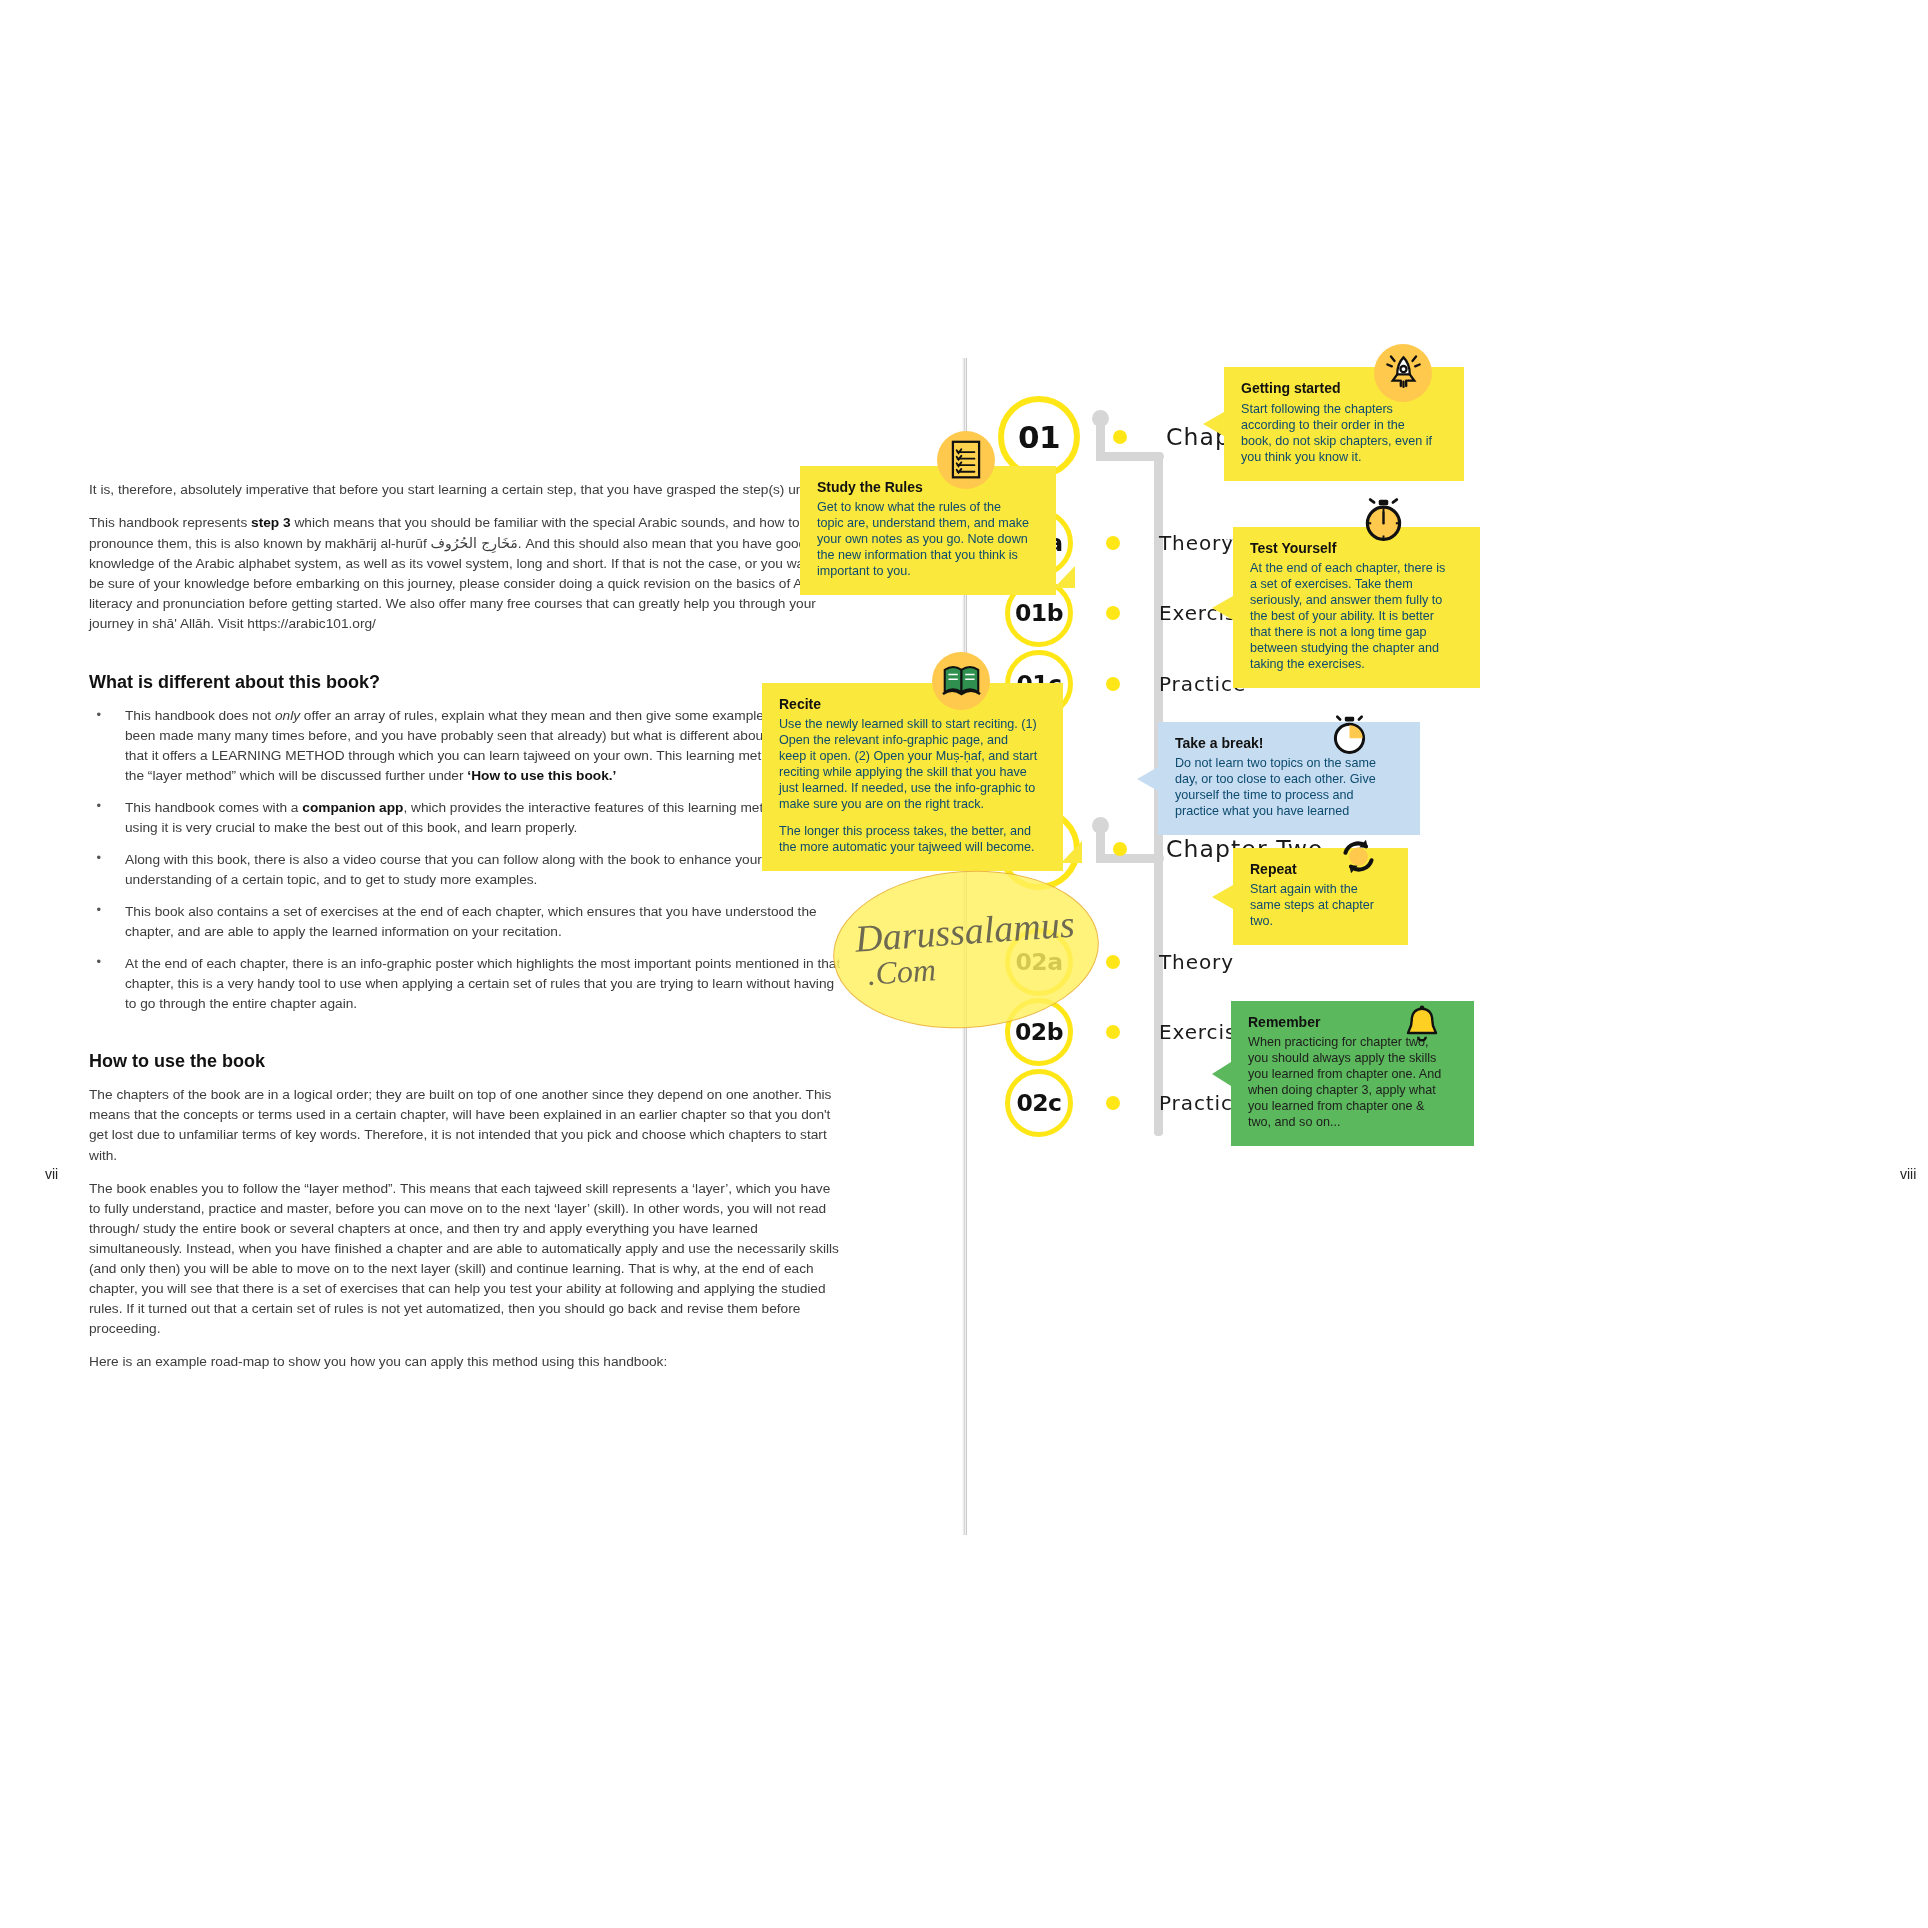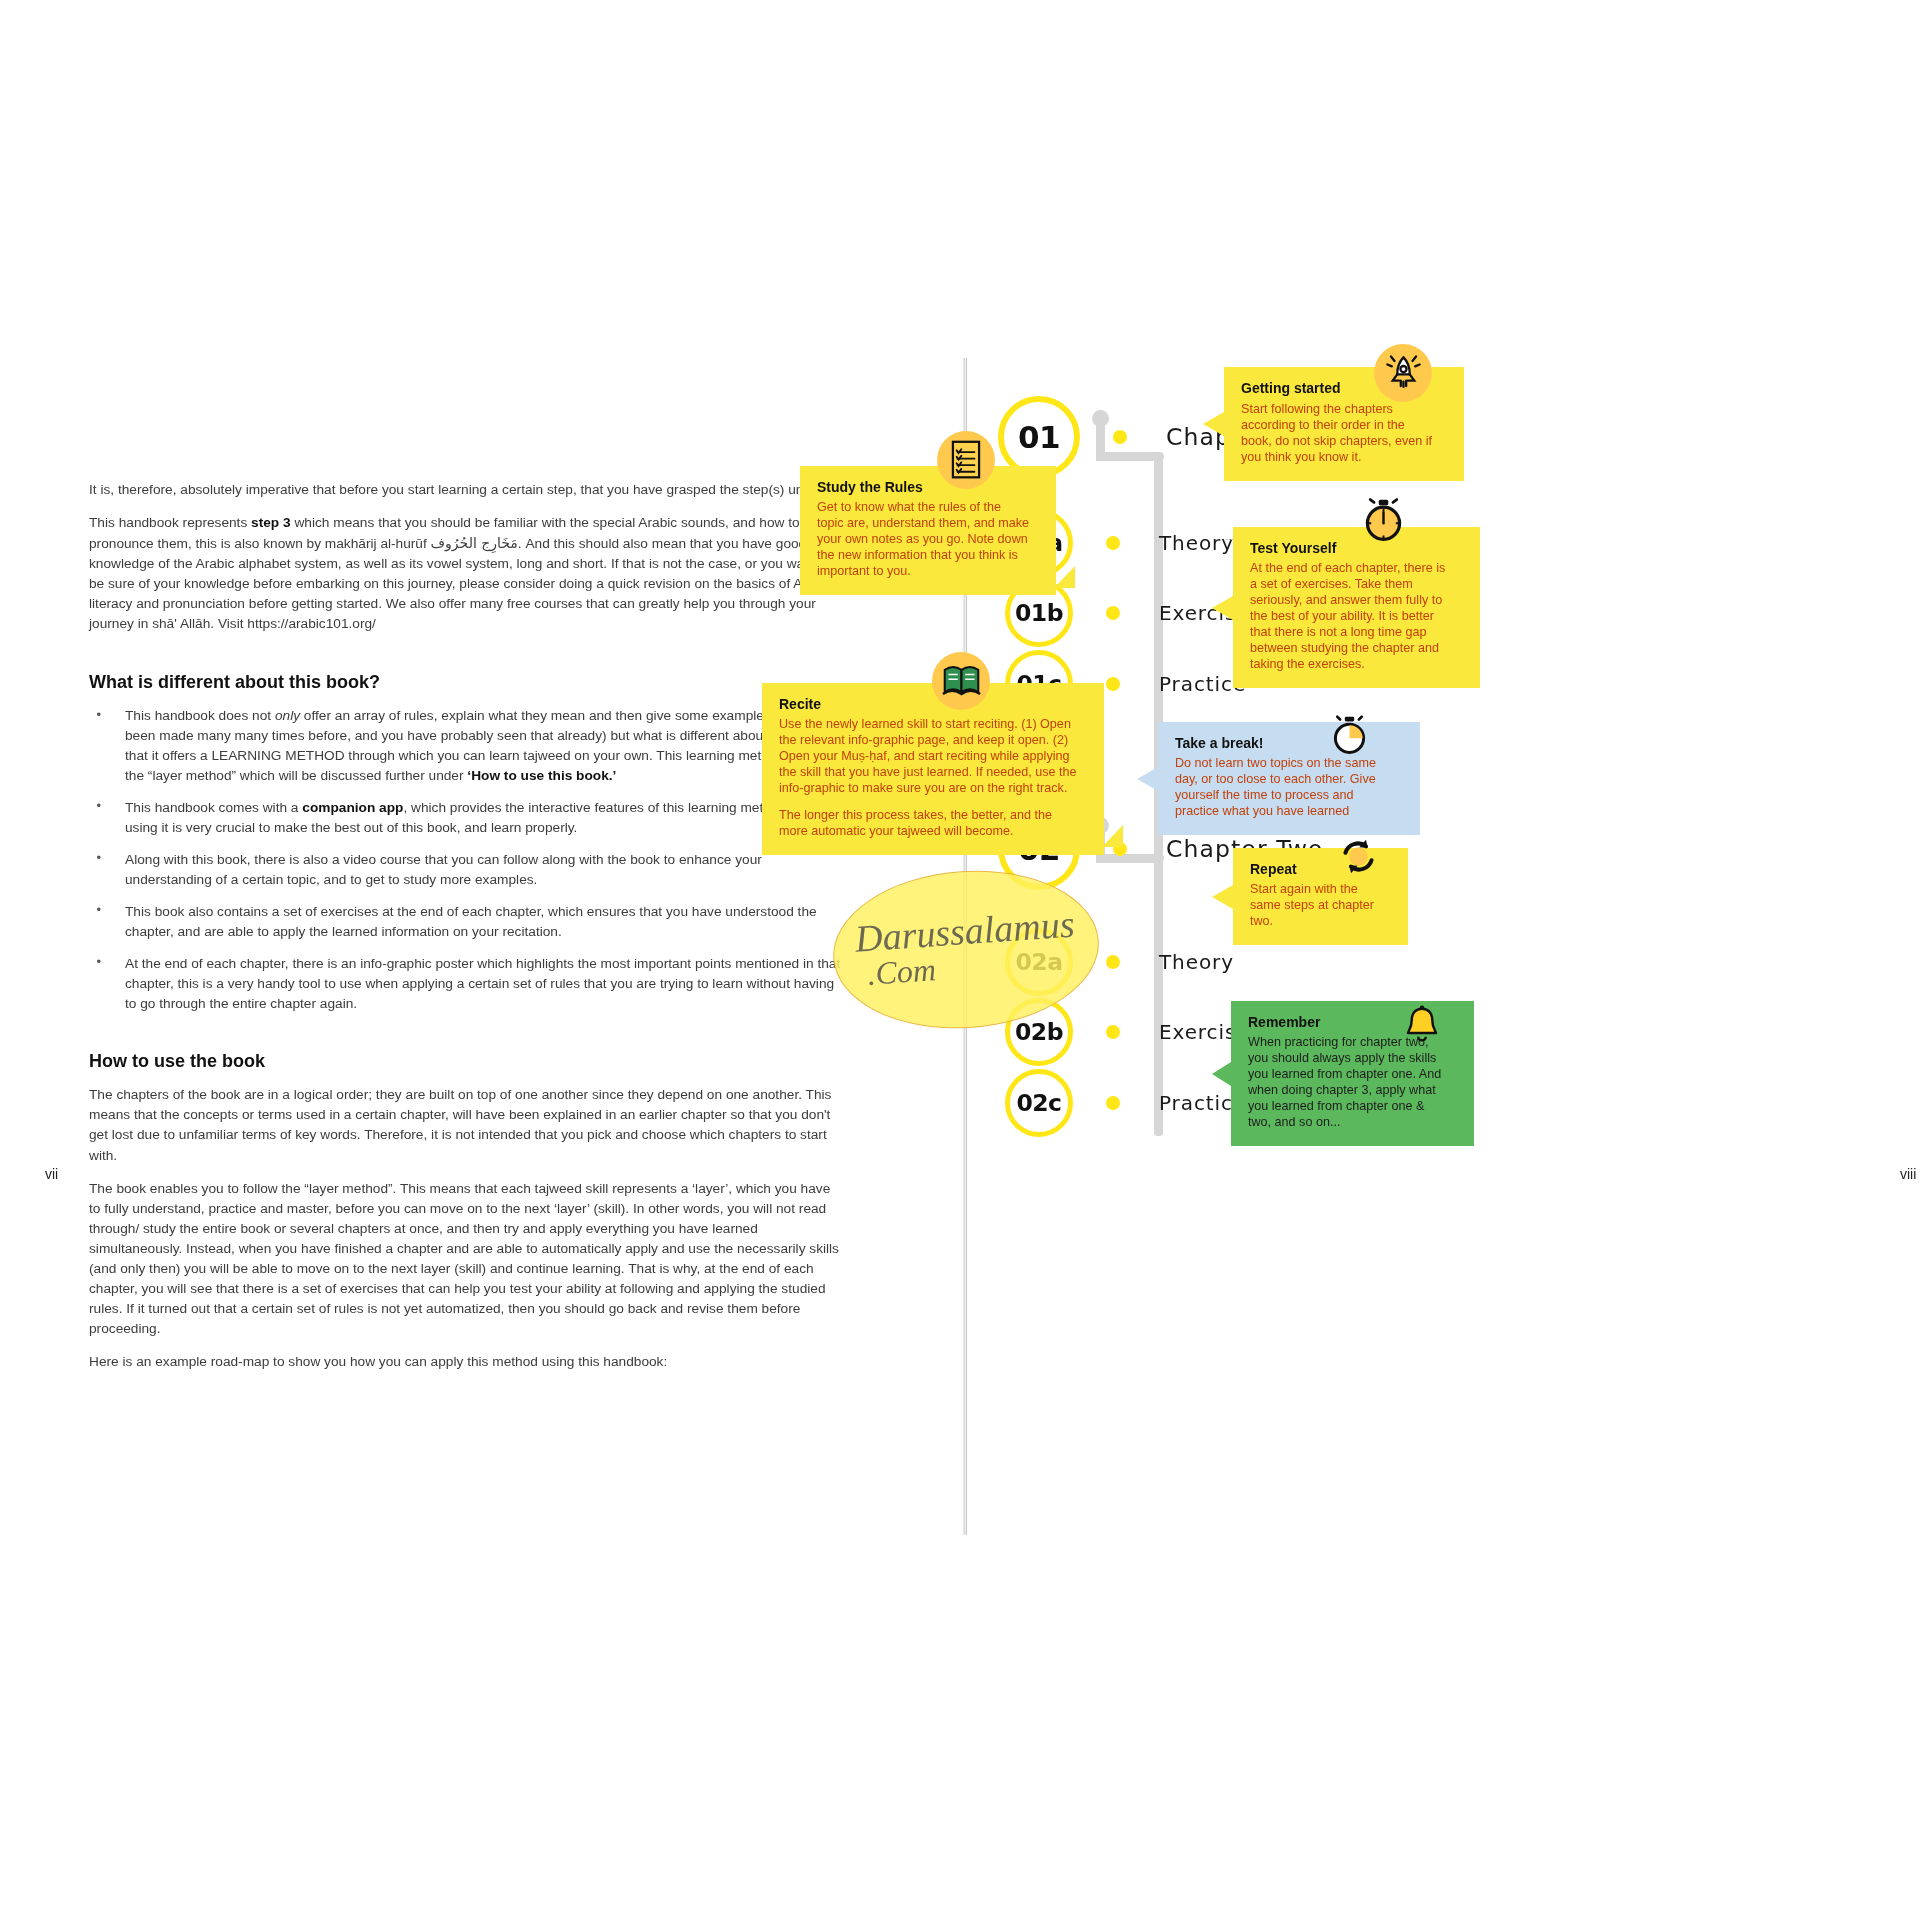--- a/index.html
+++ b/index.html
@@ -43,21 +43,21 @@
   .ring.small span{font-size:23.5px;}
   .bul{width:14px;height:14px;border-radius:50%;background:#ffe617;margin-left:13px;flex:none;}
   .nlabel{margin-left:19px;font-size:23.5px;color:#1a1a1a;letter-spacing:1.1px;white-space:nowrap;
           font-family:"DejaVu Sans","Liberation Sans",sans-serif;}
   .nlabel.sub{font-size:20px;letter-spacing:0.9px;}
   .leader{position:absolute;border-top:1.9px dotted #bdbdbd;}
 
   
   .callout{position:absolute;padding:13px 25px 15px 17px;box-sizing:border-box;}
   .callout .ctitle{font-size:14px;font-weight:bold;color:#111;margin:0 0 4.7px 0;line-height:1.2;}
-  .callout .cbody{font-size:12.6px;line-height:1.27;color:#c2410c;}
+  .callout .cbody{font-size:12.6px;line-height:1.27;color:#0c4a6e;}
   .yellowbox{background:#fbe83c;}
   .bluebox{background:#c6dcf0;}
   .greenbox{background:#5cb85c;}
   .greenbox .cbody{color:#1d1d1d;}
   .tail-l:after{content:"";position:absolute;left:-21px;top:50%;margin-top:-12.2px;border-style:solid;
                 border-width:12.2px 21px 12.2px 0;border-color:transparent #fbe83c transparent transparent;}
   .tail-l-blue:after{content:"";position:absolute;left:-21px;top:50%;margin-top:-12.2px;border-style:solid;
                 border-width:12.2px 21px 12.2px 0;border-color:transparent #c6dcf0 transparent transparent;}
   .tail-l-green:after{content:"";position:absolute;left:-19px;top:50%;margin-top:-12.2px;border-style:solid;
                 border-width:12.2px 19px 12.2px 0;border-color:transparent #5cb85c transparent transparent;}
@@ -248,21 +248,21 @@
         <circle cx="28" cy="32" r="17" fill="#ffc94d" stroke="#111" stroke-width="3.4"></circle>
         <path d="M28 32V20" stroke="#111" stroke-width="2.6" stroke-linecap="round"></path>
         <rect x="23" y="7" width="10" height="6" rx="1.6" fill="#111"></rect>
         <path d="M18 10l-4-3M38 10l4-3" stroke="#111" stroke-width="3" stroke-linecap="round"></path>
         <g stroke="#111" stroke-width="2">
           <path d="M28 16v3M28 45v3M12 32h3M41 32h3"></path>
         </g>
       </svg>
     </div>
 
-    <div class="callout yellowbox tail-rb" style="left:-217px;top:325px;width:342px;">
+    <div class="callout yellowbox tail-rb" style="left:-217px;top:325px;width:301px;">
       <div class="ctitle">Recite</div>
       <div class="cbody">Use the newly learned skill to start reciting. (1) Open the relevant info-graphic page, and keep it open. (2) Open your Muṣ-ḥaf, and start reciting while applying the skill that you have just learned. If needed, use the info-graphic to make sure you are on the right track.</div>
       <div class="cbody" style="margin-top:10.4px;">The longer this process takes, the better, and the more automatic your tajweed will become.</div>
     </div>
     <div class="ico" style="left:-47px;top:294px;">
       <svg width="41" height="38" viewBox="0 0 44 40">
         <path d="M4 8c6-4 12-4 18 0v24c-6-4-12-4-18 0z" fill="#2f8f4e" stroke="#111" stroke-width="2.2"></path>
         <path d="M40 8c-6-4-12-4-18 0v24c6-4 12-4 18 0z" fill="#2f8f4e" stroke="#111" stroke-width="2.2"></path>
         <path d="M8 13h10M8 18h10M26 13h10M26 18h10" stroke="#fff" stroke-width="1.6"></path>
         <path d="M2 34c7-5 13-5 20 0 7-5 13-5 20 0" fill="none" stroke="#111" stroke-width="2.6"></path>

